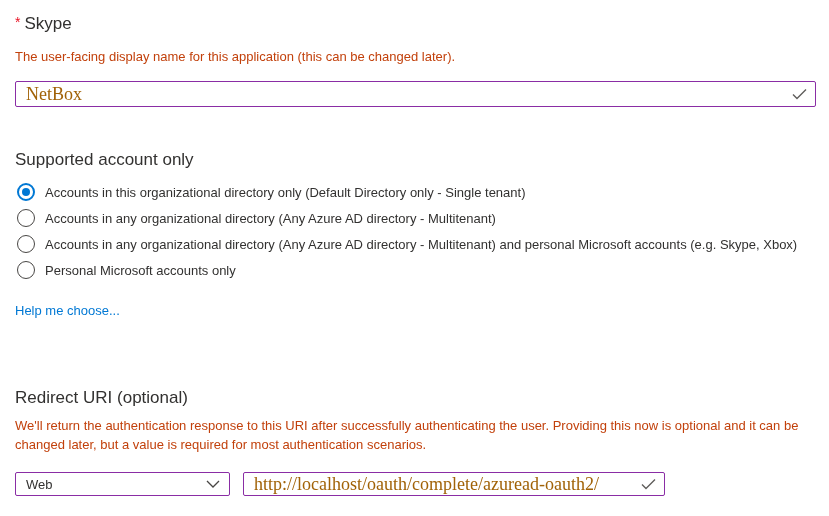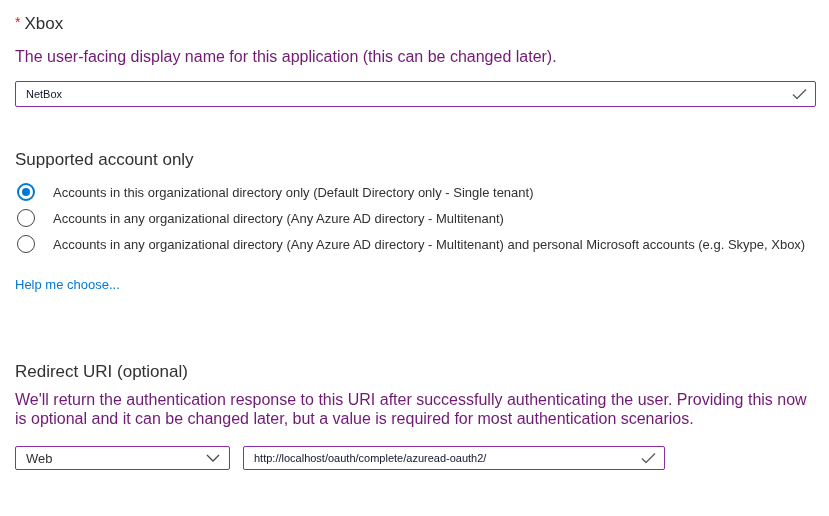--- a/index.html
+++ b/index.html
@@ -14,45 +14,45 @@
   
   .field-heading {
     font-size:17px; line-height:20px; font-weight:400; color:#323130;
   }
   .req { color:#e81123; margin-right:4px; font-size:14px; vertical-align:2px; }
   .section-heading {
     font-size:17px; line-height:20px; font-weight:400; color:#323130;
   }
 
   
-  .desc { font-size:16px; line-height:19px; color:#701a75; }
+  .desc { font-size:13px; line-height:19px; color:#c2410c; }
 
   .name-desc { margin-top:13px; }
 
   
   .textbox {
     display:flex; align-items:center;
     border:1px solid #8a2da5; border-radius:2px;
     background:#ffffff;
     padding:0 8px 0 10px;
   }
   .name-box { margin-top:15px; height:26px; width:801px; }
   .text-input {
     border:none; outline:none; flex:1; min-width:0;
-    font-family:Liberation Sans, sans-serif; font-size:11px; color:#0f172a;
+    font-family:Liberation Serif, serif; font-size:18px; color:#a16207;
     background:transparent; padding:0;
   }
   .check-icon { flex:none; margin-left:6px; }
 
   
   .account-heading { margin-top:43px; }
   .question { margin-top:19px; }
   .radio-group { margin-top:9px; }
   .radio-row {
-    display:flex; align-items:center; height:26px; gap:18px;
+    display:flex; align-items:center; height:26px; gap:10px;
     padding-left:2px; cursor:pointer;
   }
   .radio {
     width:18px; height:18px; border-radius:50%;
     border:1px solid #484644; flex:none; position:relative;
     background:#fff;
   }
   .radio.selected { border:2px solid #0078d4; }
   .radio.selected::after {
     content:""; position:absolute; inset:3px;
@@ -78,21 +78,21 @@
   }
   .uri-box { width:422px; height:24px; margin-left:13px; }
 </style>
 </head>
 <body>
 
 <div class="page">
 
   
   <div class="field-heading">
-    <span class="req">*</span><span>Xbox</span>
+    <span class="req">*</span><span>Skype</span>
   </div>
   <div class="desc name-desc">The user-facing display name for this application (this can be changed later).</div>
   <div class="textbox name-box">
     <input class="text-input" value="NetBox" style="">
     <svg class="check-icon" width="15" height="12" viewBox="0 0 15 12">
       <polyline points="1,6.5 5,10.5 14,1.5" fill="none" stroke="#605e5c" stroke-width="1.4"></polyline>
     </svg>
   </div>
 
   
@@ -103,20 +103,24 @@
       <span class="radio selected"></span>
       <span class="radio-label">Accounts in this organizational directory only (Default Directory only - Single tenant)</span>
     </div>
     <div class="radio-row">
       <span class="radio"></span>
       <span class="radio-label">Accounts in any organizational directory (Any Azure AD directory - Multitenant)</span>
     </div>
     <div class="radio-row">
       <span class="radio"></span>
       <span class="radio-label">Accounts in any organizational directory (Any Azure AD directory - Multitenant) and personal Microsoft accounts (e.g. Skype, Xbox)</span>
+    </div>
+    <div class="radio-row">
+      <span class="radio"></span>
+      <span class="radio-label">Personal Microsoft accounts only</span>
     </div>
   </div>
 
   <a class="link">Help me choose...</a>
 
   
   <div class="section-heading redirect-heading">Redirect URI (optional)</div>
   <div class="desc redirect-desc">We'll return the authentication response to this URI after successfully authenticating the user. Providing this now is optional and it can be changed later, but a value is required for most authentication scenarios.</div>
 
   <div class="uri-row">

